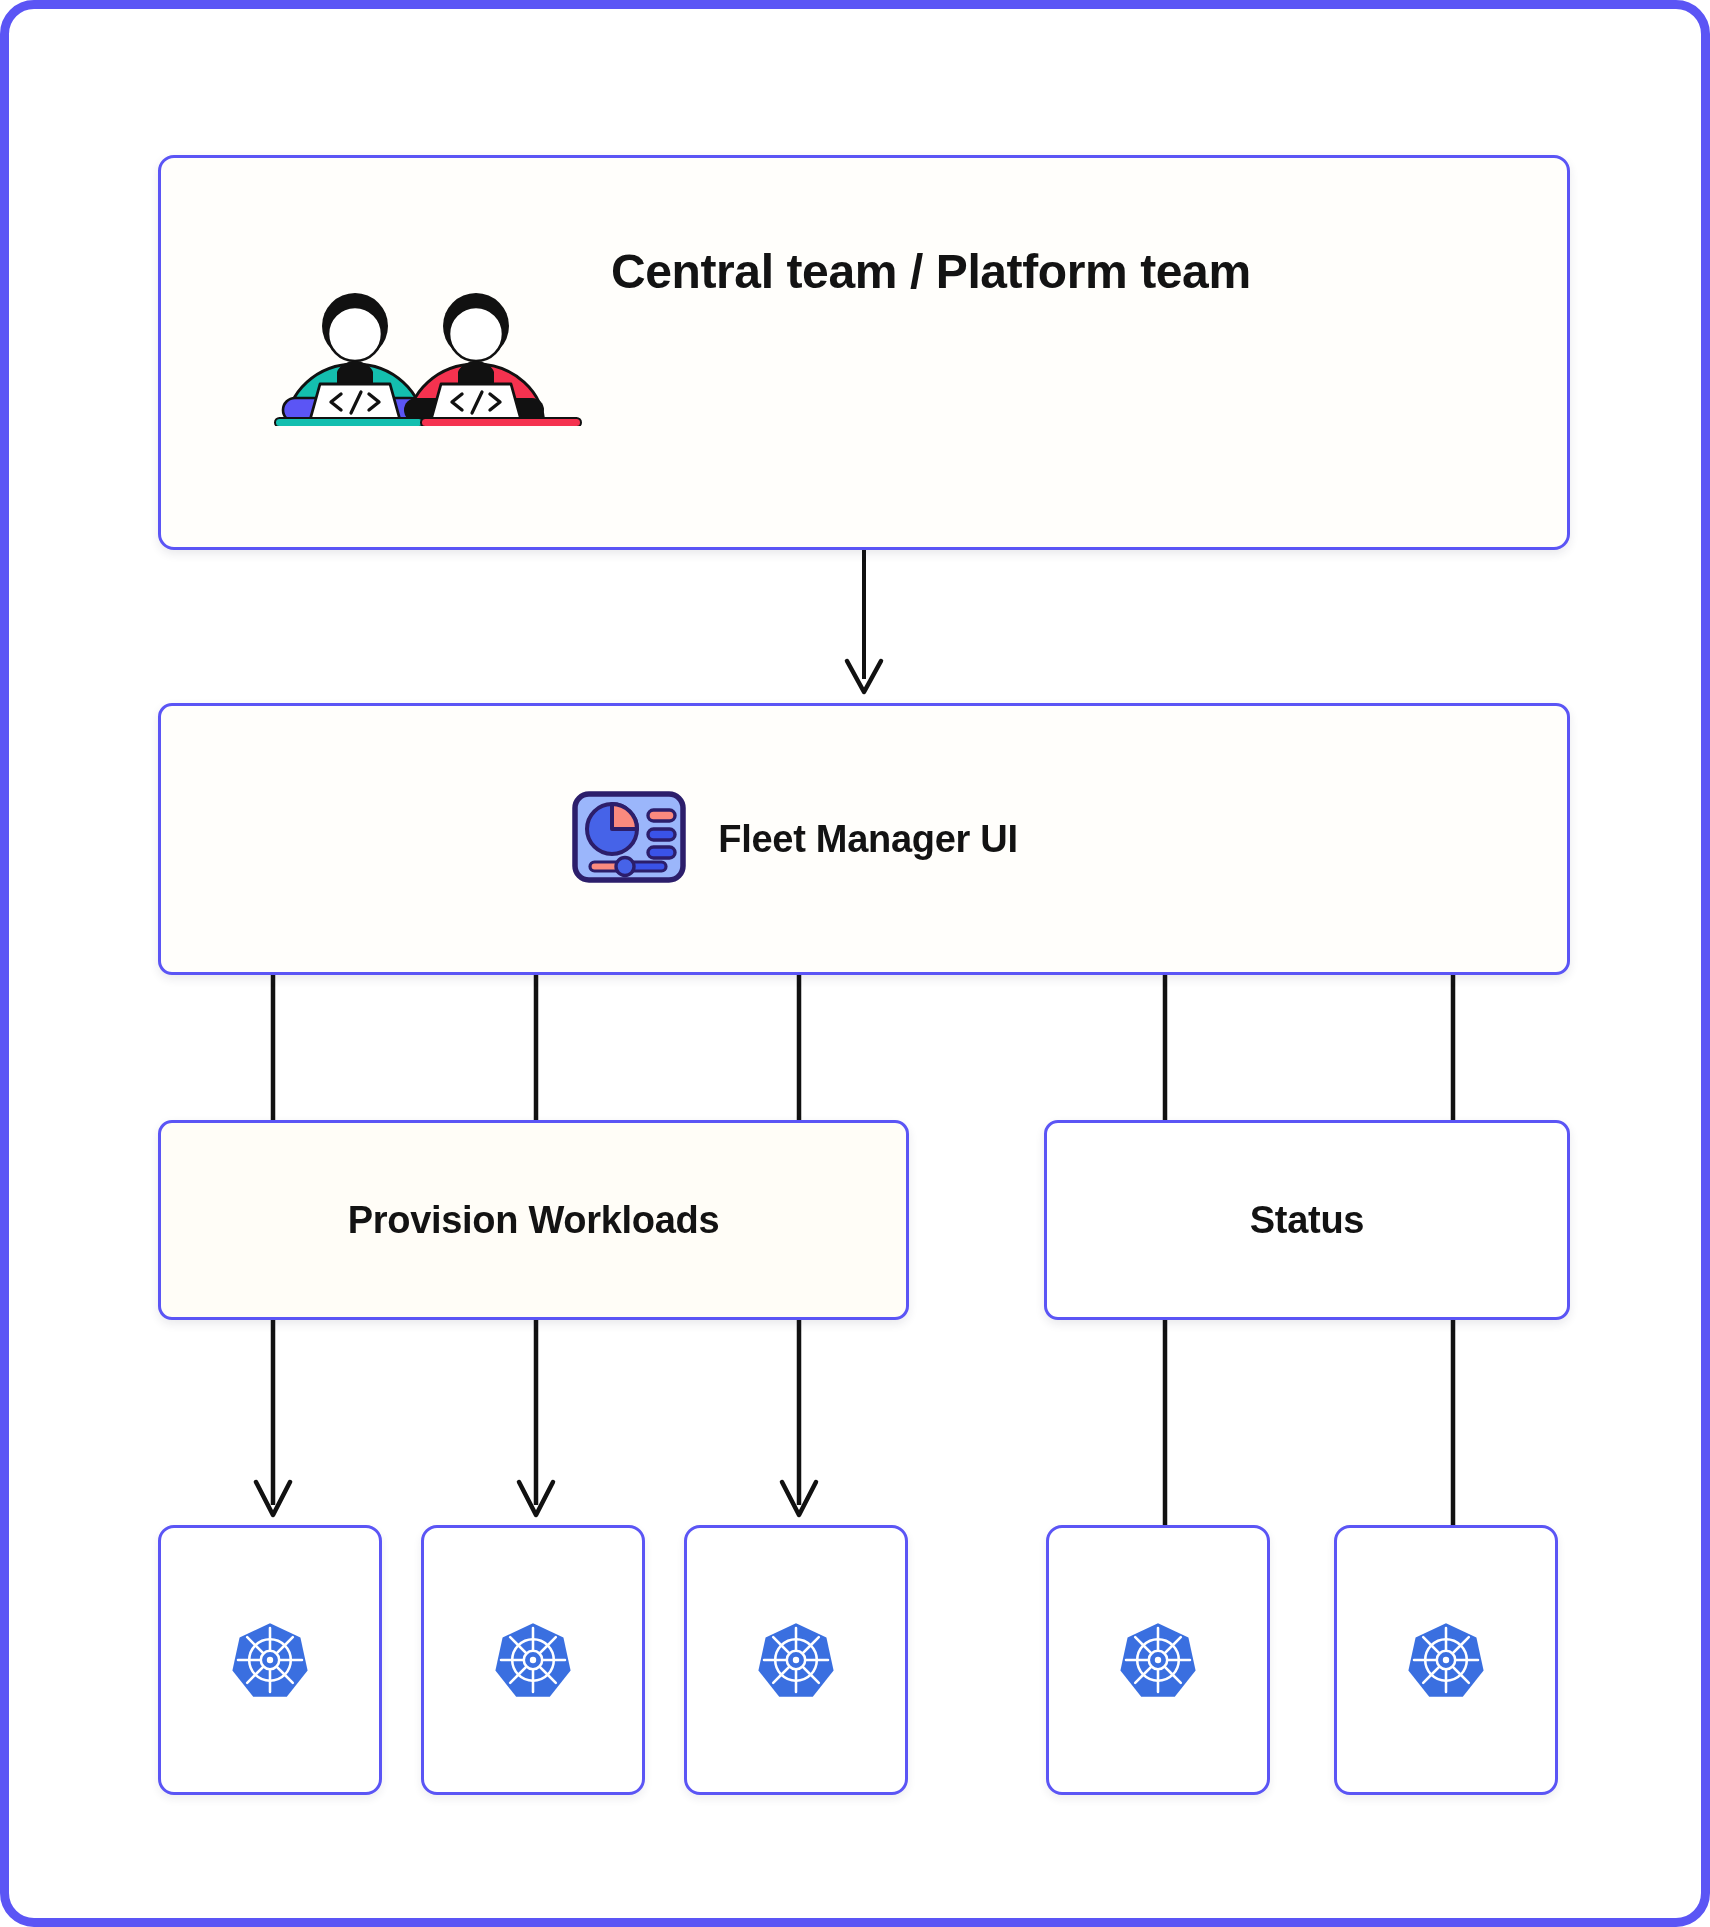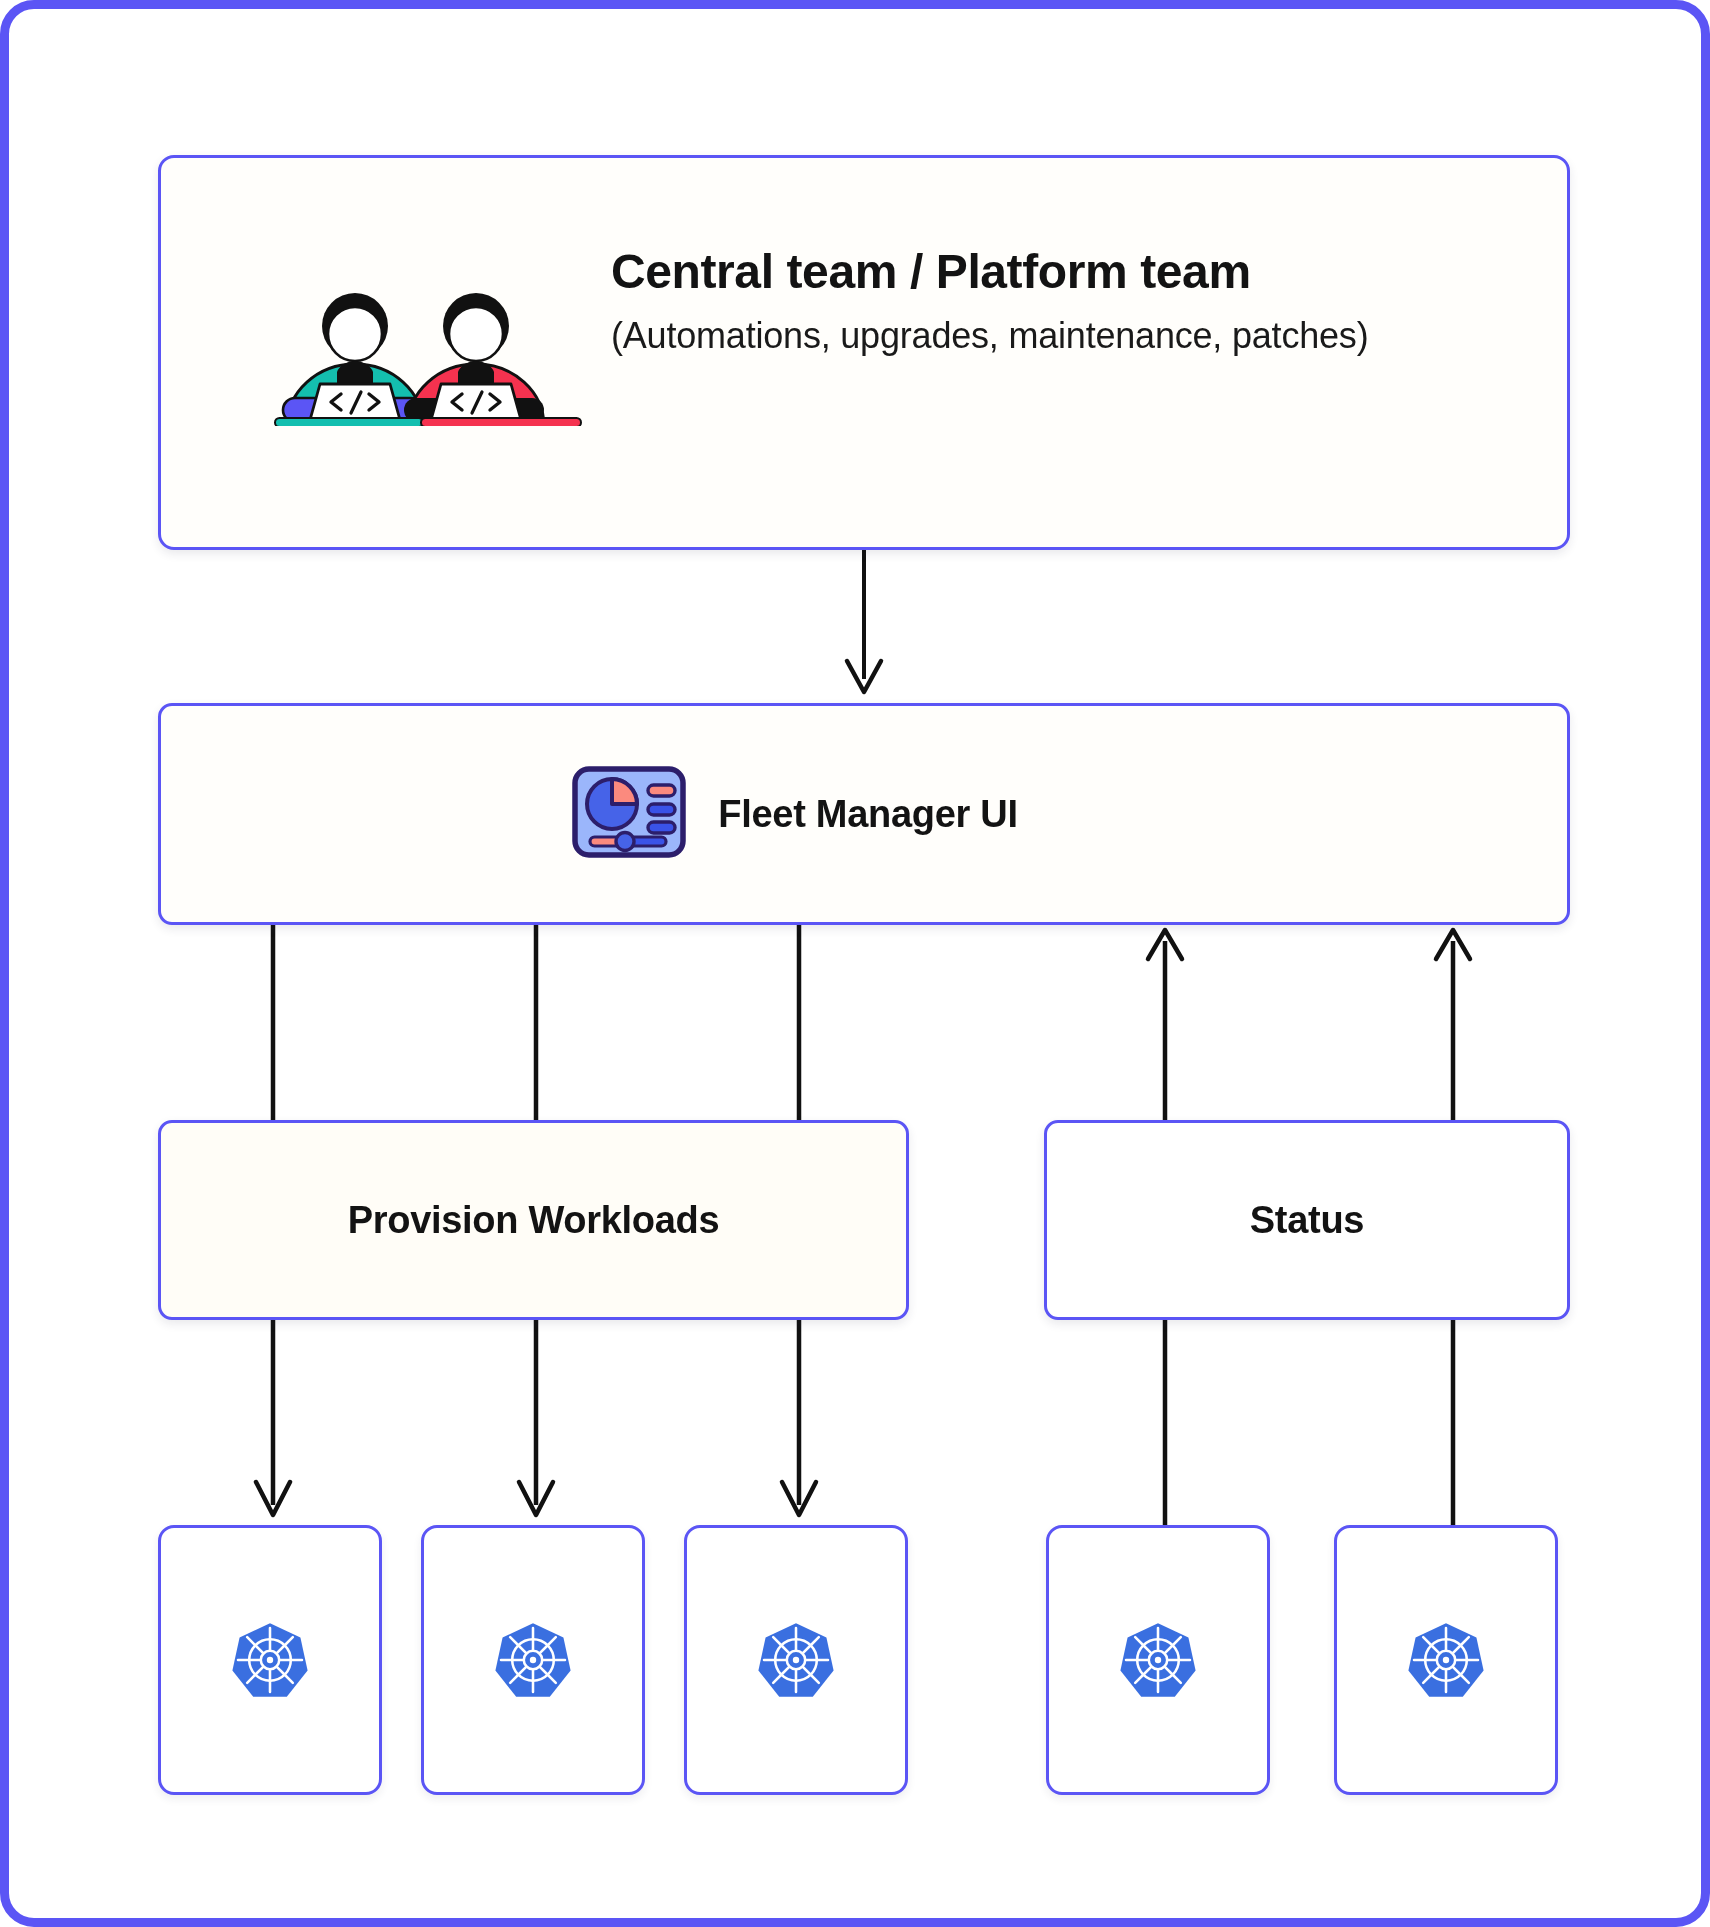--- a/index.html
+++ b/index.html
@@ -75,21 +75,21 @@
     line-height: 1.29;
     letter-spacing: -0.2px;
     max-width: 760px;
   }
 
   
   #fleet-manager {
     left: 149px;
     top: 694px;
     width: 1412px;
-    height: 222px;
+    height: 272px;
     justify-content: center;
     gap: 28px;
   }
   #fleet-manager .fm-inner {
     display: flex;
     align-items: center;
     gap: 30px;
     transform: translateX(-70px);
   }
   .fleet-title {
@@ -243,21 +243,20 @@
             <path d="M217 108 L227 116 L217 124" fill="none" stroke="#111111" stroke-width="3.4" stroke-linecap="round" stroke-linejoin="round"></path>
             <path d="M209 106 L199 127" fill="none" stroke="#111111" stroke-width="3.2" stroke-linecap="round"></path>
           </g>
 
           <rect x="2" y="132" width="148" height="9" rx="4.5" fill="#14BFAF" stroke="#111111" stroke-width="2"></rect>
           <rect x="148" y="132" width="160" height="9" rx="4.5" fill="#F5324F" stroke="#111111" stroke-width="2"></rect>
         </svg>
       </div>
       <div class="team-text">
         <div class="team-title">Central team / Platform team</div>
-        <div class="team-subtitle">(Automations, upgrades, maintenance, patches)</div>
       </div>
     </div>
 
     <div class="node" id="fleet-manager">
       <div class="fm-inner">
         <span>
           <svg width="118" height="96" viewBox="0 0 118 96">
             <rect x="5" y="5" width="108" height="86" rx="14" fill="#9BB6FB" stroke="#2C1E6B" stroke-width="5.5"></rect>
 
             <circle cx="42" cy="40" r="25" fill="#4663E8" stroke="#2C1E6B" stroke-width="4"></circle>

